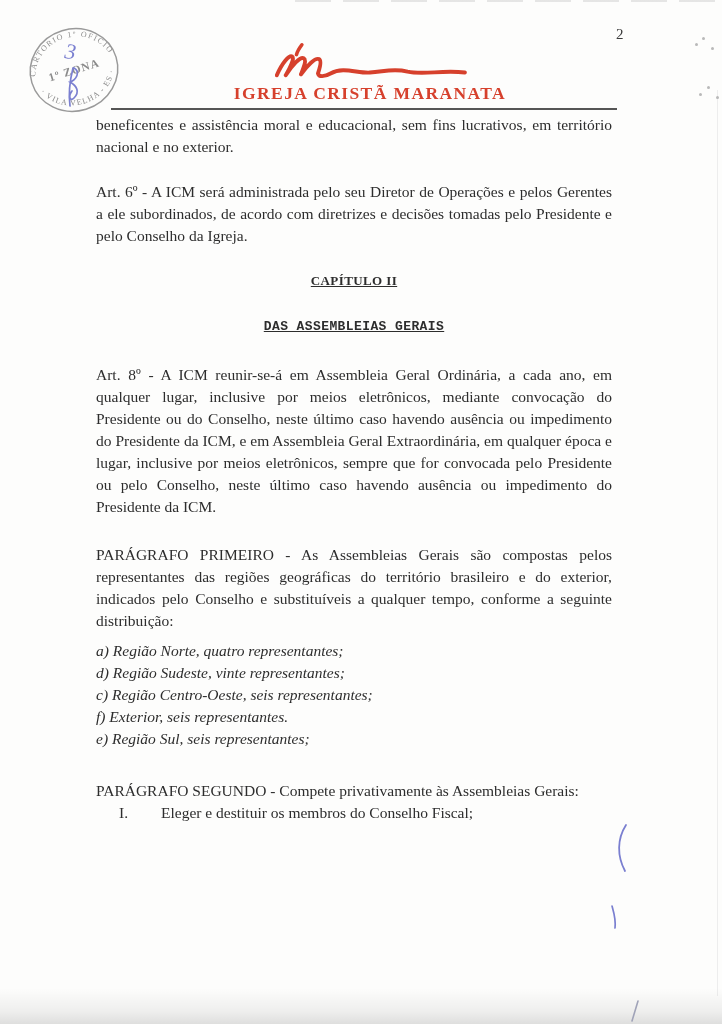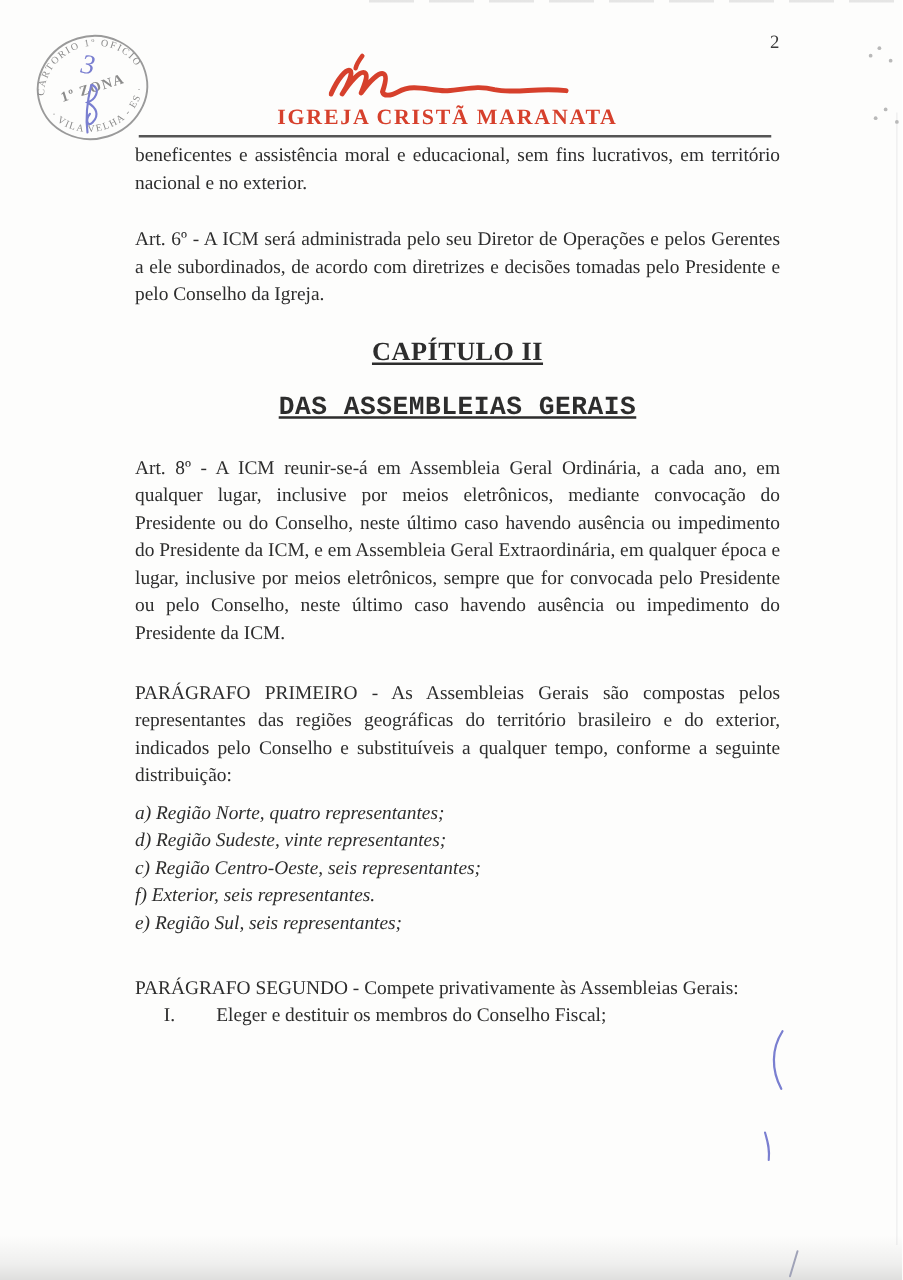--- a/index.html
+++ b/index.html
@@ -11,37 +11,37 @@
   
   .scan-edge-top { position:absolute; top:0; left:295px; right:0; height:2px;
     background:repeating-linear-gradient(90deg,#d2d2d2 0 36px, transparent 36px 48px); opacity:.55; }
   .scan-shadow-bottom { position:absolute; left:0; right:0; bottom:0; height:36px;
     background:linear-gradient(180deg, rgba(0,0,0,0) 0%, rgba(0,0,0,0.06) 65%, rgba(0,0,0,0.12) 100%); }
   .scan-edge-right { position:absolute; top:90px; bottom:28px; right:4px; width:1px; background:#ededed; }
   .speck { position:absolute; width:3px; height:3px; border-radius:50%; background:#b9b9b9; }
 
   
   .page-number { position:absolute; left:616px; top:26px; font-size:15px; color:#3b3b3b; }
-  .logo-wrap { position:absolute; left:112px; top:38px; width:516px; text-align:center; }
+  .logo-wrap { position:absolute; left:124px; top:38px; width:516px; text-align:center; }
   .logo-mark { display:block; margin:0 auto; transform:translateX(-4px); }
   .org-name { display:block; margin-top:1px; transform:translateX(-12px);
     font-size:17.5px; font-weight:bold; letter-spacing:1.4px; }
   .header-rule { position:absolute; left:111px; top:108px; width:506px; height:2px; background:#555; }
 
   
   .stamp { position:absolute; left:24px; top:20px; transform:rotate(-17deg); }
   .stamp-overlay { position:absolute; left:50px; top:34px; }
 
   
-  .doc { position:absolute; left:108px; top:114px; width:516px;
+  .doc { position:absolute; left:96px; top:114px; width:516px;
     font-size:15.5px; line-height:22px; text-align:justify; }
   .doc p { margin:0 0 23px 0; }
   .doc p.mb26 { margin-bottom:26px; }
   .doc .heading { margin:0 0 24px 0; text-align:center; font-weight:bold;
-    text-decoration:underline; letter-spacing:.4px; font-size:21px; }
+    text-decoration:underline; letter-spacing:.4px; font-size:13px; }
   .doc .heading.sub { margin-bottom:26px;font-family:Liberation Mono, monospace; }
   .doc .p-pp { margin-bottom:8px; }
   .region-list { margin:0 0 30px 0; text-align:left; }
   .region-list div { line-height:22px;font-style:italic; }
   .p-ps { margin:0 !important; }
   .item-row { display:flex; text-align:left; }
   .item-roman { margin-left:23px; width:42px; flex:0 0 auto; }
 
   
   .pen { position:absolute; }

